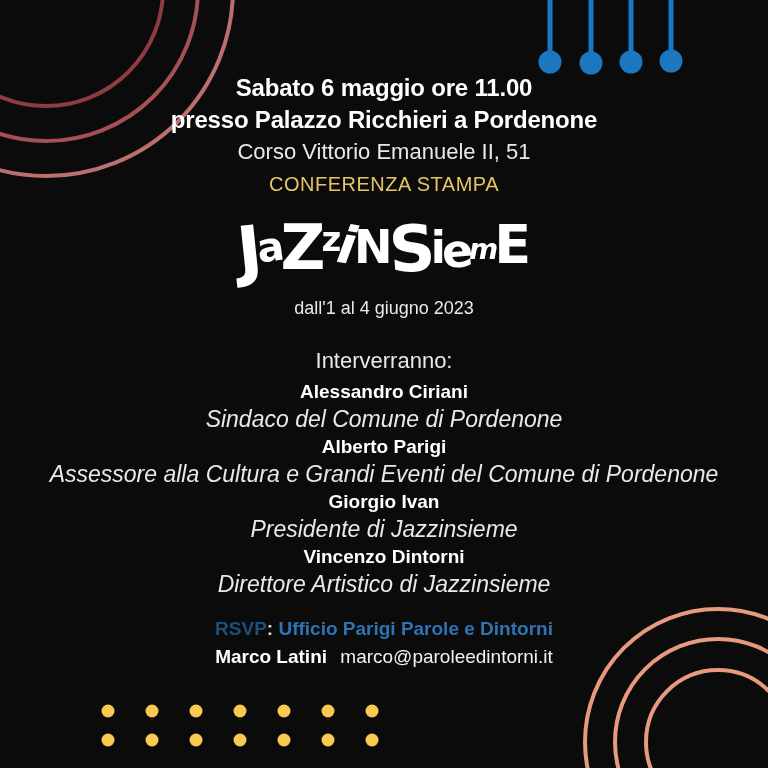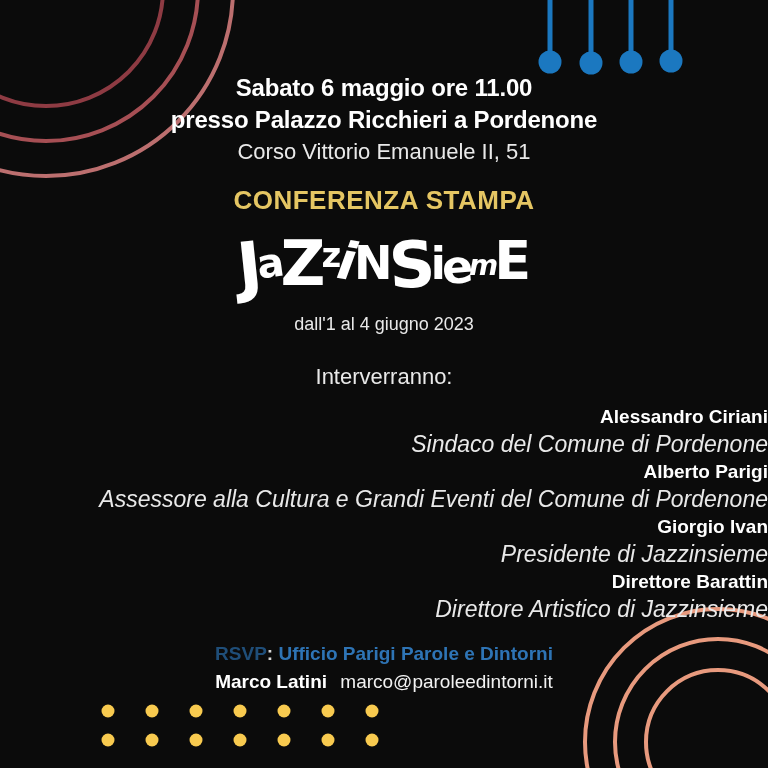--- a/index.html
+++ b/index.html
@@ -22,21 +22,21 @@
   .arc-tl-3{stroke:var(--arc-red-outer);}
   .arc{fill:none;stroke-width:4;}
   .arc-br{fill:none;stroke:var(--arc-salmon);stroke-width:4;}
   .pin-stem{stroke:var(--pin-blue);stroke-width:5;}
   .pin-ball{fill:var(--pin-blue);}
   .dot{fill:var(--dot-yellow);}
 
   .content{position:relative;width:768px;text-align:center;padding-top:72px;color:var(--text-primary);}
   .headline{font-size:24px;line-height:32px;font-weight:bold;color:var(--text-primary);letter-spacing:-0.2px;}
   .address{font-size:22px;line-height:32px;color:var(--text-secondary);}
-  .press-label{margin-top:16px;font-size:26px;line-height:32px;font-weight:bold;color:var(--accent-gold);letter-spacing:0.5px;}
+  .press-label{font-size:20px;line-height:32px;font-weight:normal;color:var(--accent-gold);letter-spacing:0.5px;}
 
   .logo{
     margin-top:14px;height:84px;
     display:flex;justify-content:center;align-items:baseline;
     font-family:"DejaVu Sans",sans-serif;font-weight:bold;color:var(--text-primary);
   }
   .ll{display:inline-block;line-height:1;margin:0 -2px;}
   .ll0{font-size:66px;transform:rotate(-6deg) translateY(4px);}
   .ll1{font-size:40px;transform:rotate(-8deg) translateY(-8px);}
   .ll2{font-size:62px;}
@@ -44,21 +44,21 @@
   .ll4{font-size:52px;font-style:italic;transform:rotate(9deg) translateY(-6px);margin-right:1px;}
   .ll5{font-size:46px;transform:translateY(-6px);}
   .ll6{font-size:64px;transform:rotate(-3deg) translateY(2px);}
   .ll7{font-size:44px;transform:translateY(-6px);}
   .ll8{font-size:46px;transform:rotate(-5deg) translateY(-2px);}
   .ll9{font-size:28px;font-style:italic;transform:translateY(-10px);}
   .ll10{font-size:54px;transform:translateY(-6px);}
 
   .dates{margin-top:-2px;font-size:18px;line-height:24px;color:var(--text-secondary);}
   .intro{margin-top:28px;font-size:22px;line-height:26px;color:var(--text-secondary);}
-  .speakers{margin-top:13px;text-align:right;}
+  .speakers{margin-top:4px;}
   .speaker-name{font-size:19px;line-height:27.5px;font-weight:bold;color:var(--text-primary);}
   .speaker-role{font-size:23px;line-height:27.5px;color:var(--text-secondary);font-style:italic;}
 
   .rsvp-line{margin-top:17px;font-size:19px;line-height:28px;font-weight:bold;}
   .rsvp-label{color:var(--rsvp-dark-blue);}
   .rsvp-colon{color:var(--rsvp-colon);}
   .rsvp-org{color:var(--rsvp-blue);}
   .contact-line{font-size:19px;line-height:28px;color:var(--text-primary);}
   .contact-name{font-weight:bold;margin-right:8px;}
   .contact-email{font-weight:normal;color:#f2f2f2;}
@@ -138,21 +138,21 @@
       </div>
       <div class="speaker">
         <div class="speaker-name">Alberto Parigi</div>
         <div class="speaker-role">Assessore alla Cultura e Grandi Eventi del Comune di Pordenone</div>
       </div>
       <div class="speaker">
         <div class="speaker-name">Giorgio Ivan</div>
         <div class="speaker-role">Presidente di Jazzinsieme</div>
       </div>
       <div class="speaker">
-        <div class="speaker-name">Direttore Barattin</div>
+        <div class="speaker-name">Vincenzo Dintorni</div>
         <div class="speaker-role">Direttore Artistico di Jazzinsieme</div>
       </div>
     </div>
 
     <div class="rsvp-line"><span class="rsvp-label">RSVP</span><span class="rsvp-colon">:</span> <span class="rsvp-org">Ufficio Parigi Parole e Dintorni</span></div>
 
     <div class="contact-line"><span class="contact-name">Marco Latini</span> <span class="contact-email">marco@paroleedintorni.it</span></div>
   </div>
 
 </div>

